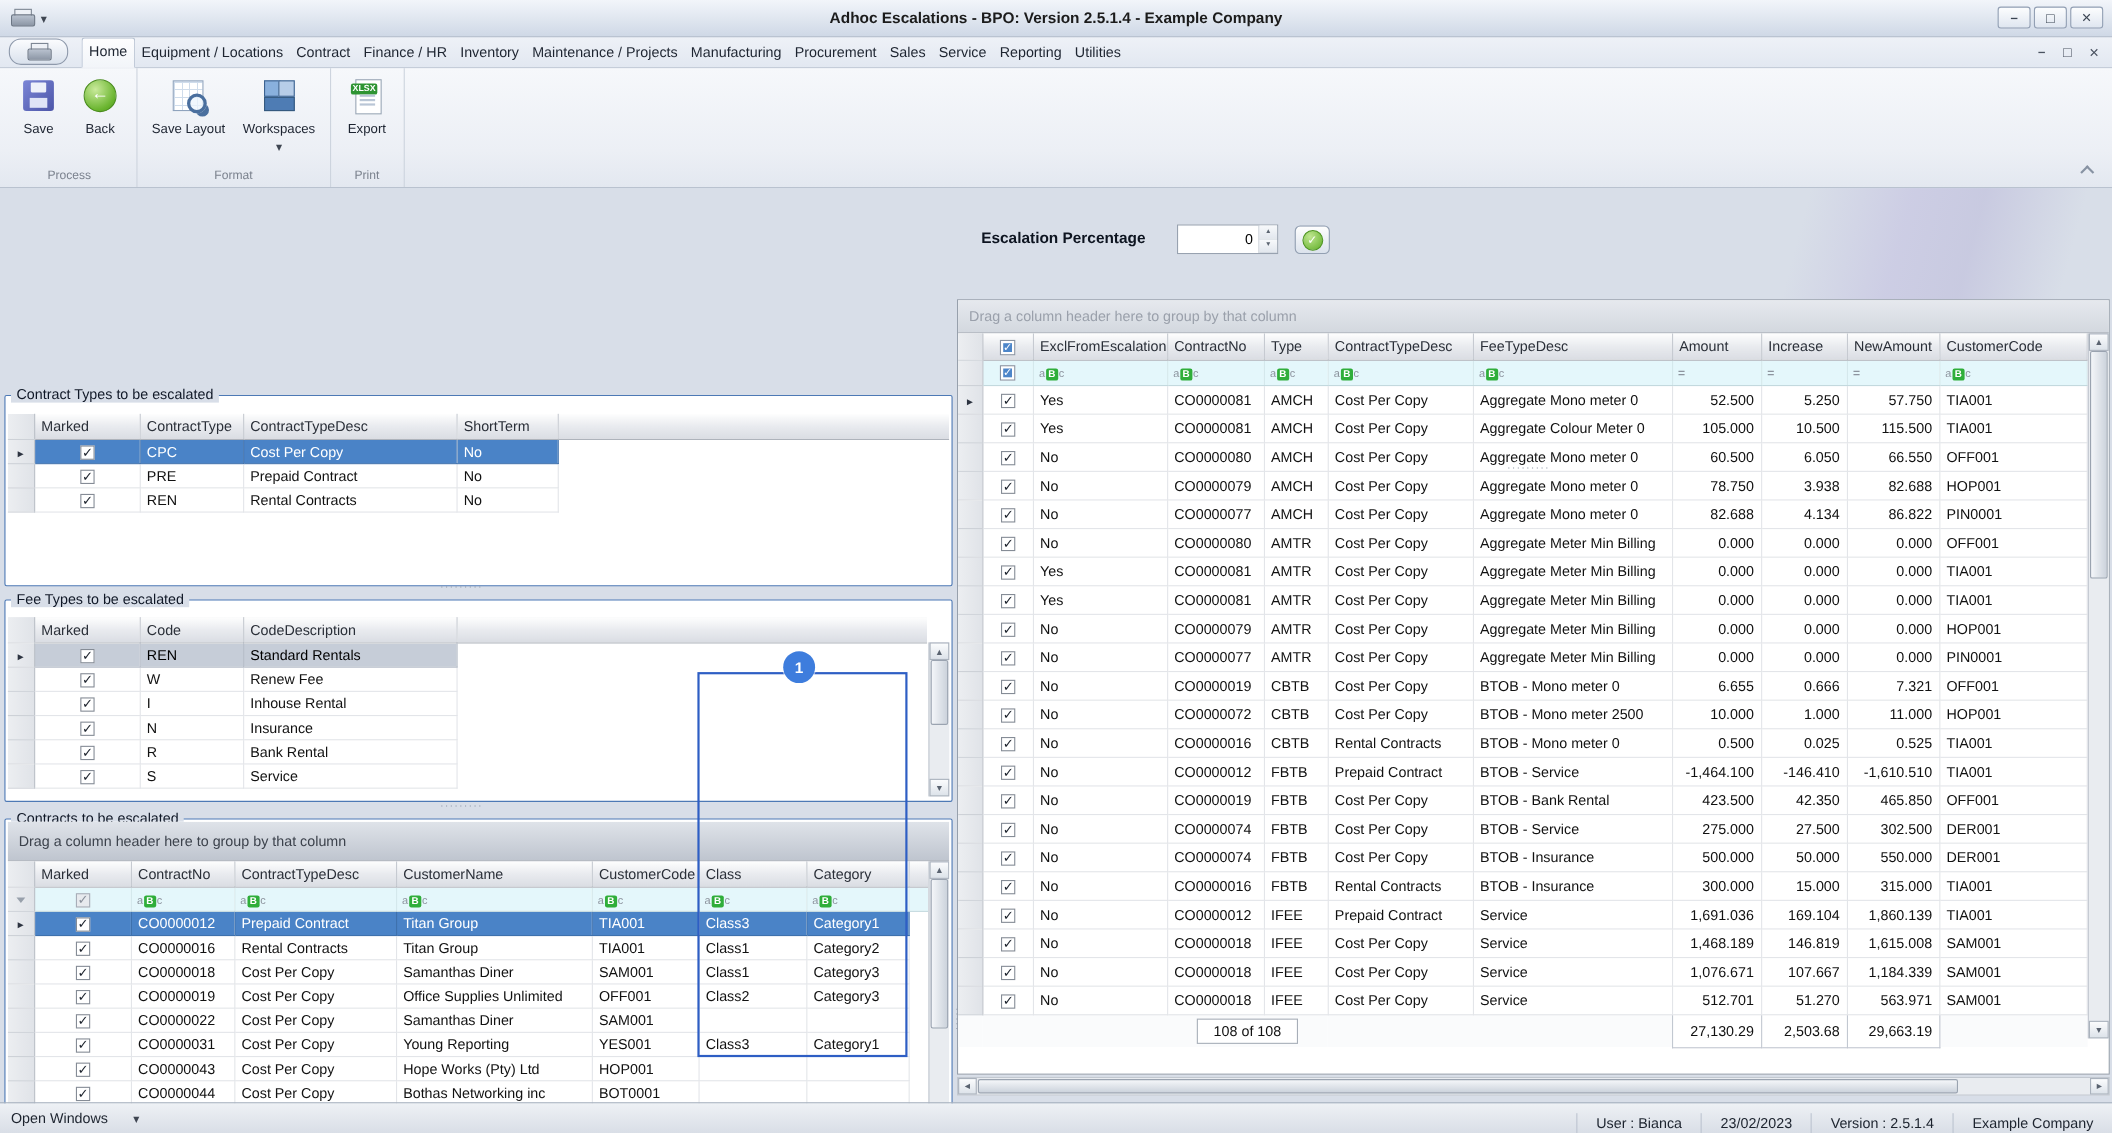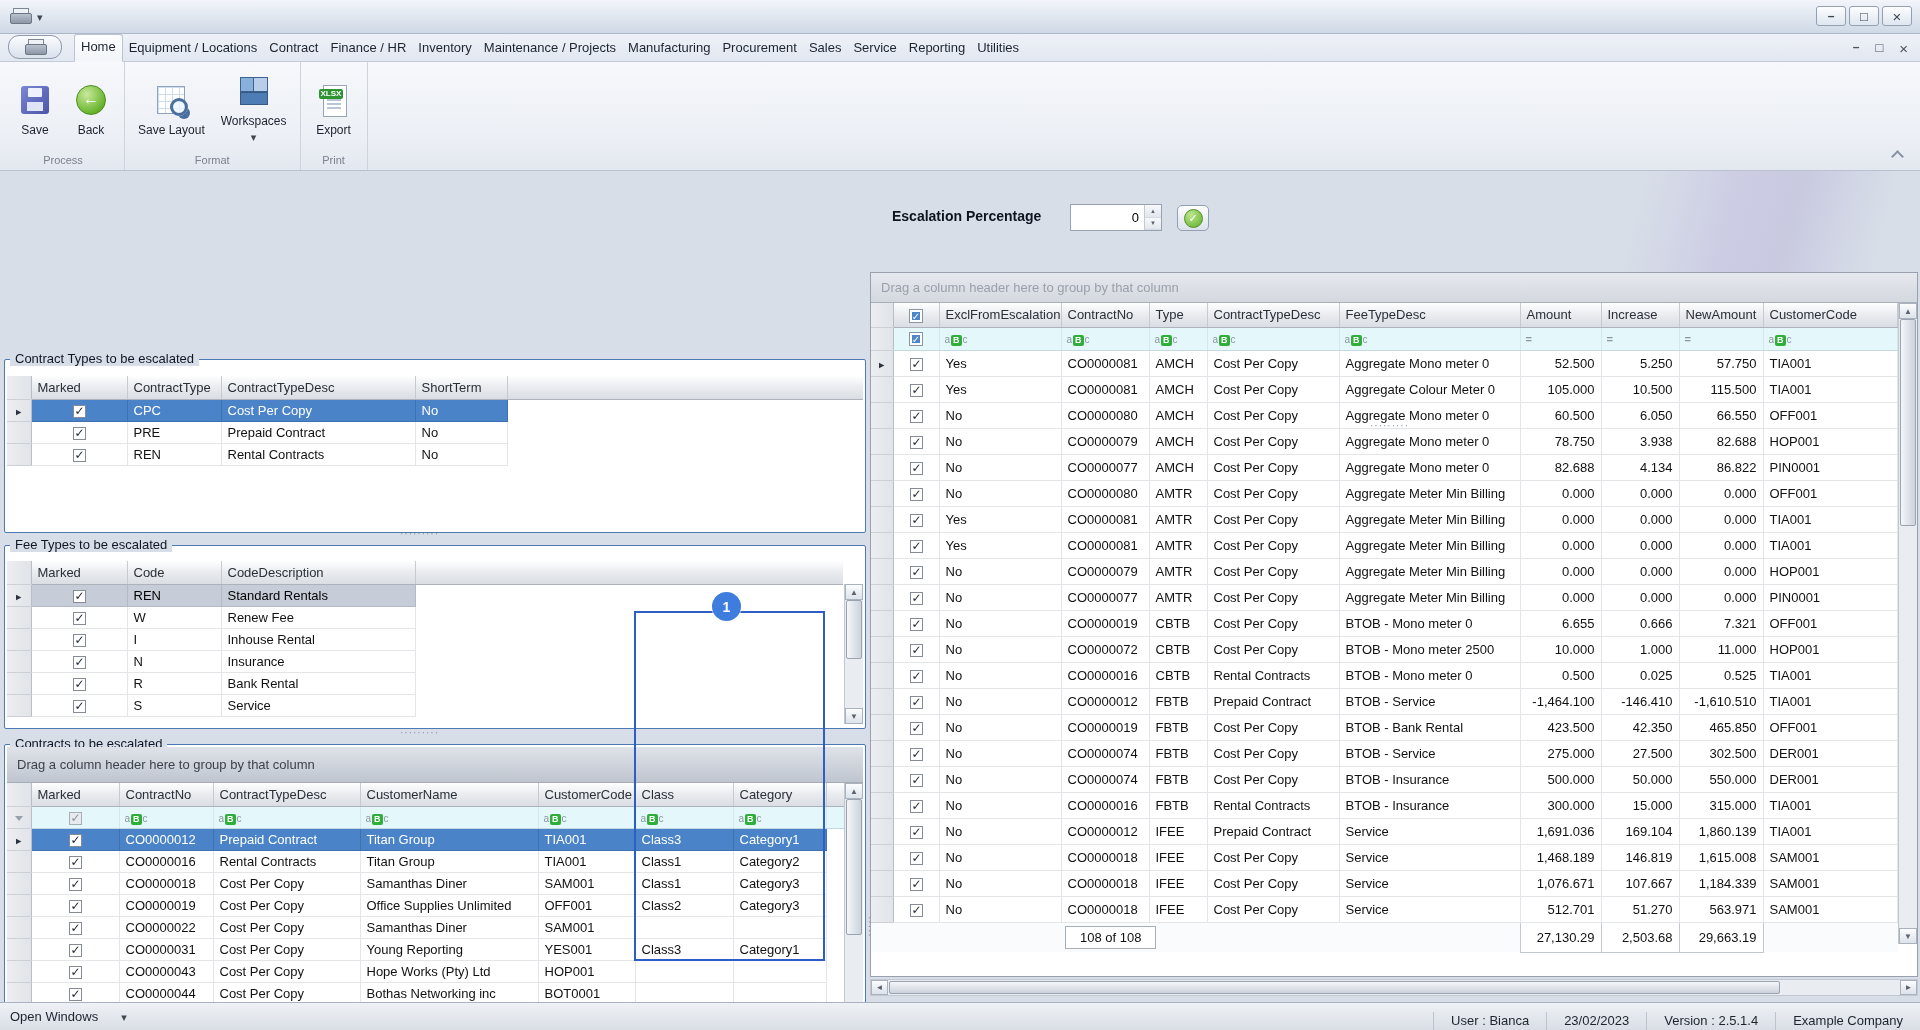--- a/index.html
+++ b/index.html
@@ -24,21 +24,21 @@
   #tabrow{position:absolute;top:34px;left:0;right:0;height:28px;background:linear-gradient(#eef1f7,#e2e8f1);border-bottom:1px solid #c3cbd8;display:flex;align-items:flex-end;padding-left:4px}
   .appbtn{width:54px;height:24px;margin:0 12px 2px 4px;border:1px solid #8e99ab;border-radius:11px;background:linear-gradient(#fbfcfe,#d9e1ec);display:flex;align-items:center;justify-content:center;flex:0 0 auto}
   .rtab{padding:4px 6px 6px;color:#1d2430;white-space:nowrap;font-size:13px}
   .rtab.active{background:linear-gradient(#fdfdfe,#f2f5f9);border:1px solid #b9c3d2;border-bottom-color:#f4f6fa;border-radius:3px 3px 0 0;margin-bottom:-1px;padding-bottom:7px}
   .mdibtns{position:absolute;right:12px;top:6px;display:flex;gap:16px;color:#4a5260;font-size:12px}
   .mdibtns span{cursor:default}
 
   
   #ribbon{position:absolute;top:62px;left:0;right:0;height:109px;background:linear-gradient(#f6f8fb,#eceff5 70%,#e3e8f0);border-bottom:1px solid #b9c2cf;display:flex;align-items:stretch;padding-left:2px}
   .rgroup{display:flex;flex-direction:column;border-right:1px solid #cdd4de;padding:3px 5px 0}
-  .rbtns{display:flex;flex:1;align-items:center}
+  .rbtns{display:flex;flex:1;align-items:flex-start}
   .rbtn{min-width:56px;padding:6px 8px 3px;display:flex;flex-direction:column;align-items:center;gap:8px;border-radius:3px}
   .blabel{font-size:12px;color:#1c2330;line-height:12px;text-align:center;white-space:nowrap}
   .rlabel{font-size:11px;color:#7b828e;text-align:center;padding:3px 0 4px}
   .ic{width:32px;height:32px;position:relative;display:inline-block}
   .ic-save::before{content:"";position:absolute;inset:2px;background:linear-gradient(135deg,#7b86d6,#4c55a8);border-radius:3px}
   .ic-save::after{content:"";position:absolute;left:9px;top:4px;width:14px;height:9px;background:#eef1fa;border-radius:1px}
   .ic-save i{position:absolute;left:8px;bottom:5px;width:16px;height:9px;background:#dfe4f6}
   .ic-back::before{content:"";position:absolute;inset:1px;border-radius:50%;background:radial-gradient(circle at 35% 30%,#c9ea9b,#69b42e 70%,#4f9420);border:1px solid #4a8c1e}
   .ic-back::after{content:"←";position:absolute;left:0;right:0;top:6px;text-align:center;color:#fff;font-weight:bold;font-size:16px}
   .ic-layout{background:repeating-linear-gradient(#cfdceb 0 1px,transparent 1px 7px),repeating-linear-gradient(90deg,#cfdceb 0 1px,transparent 1px 7px),#fff;border:1px solid #8fa3bd;width:28px;height:28px;margin:2px}
@@ -130,21 +130,21 @@
   .apply-btn::after{content:"✓";width:17px;height:17px;border-radius:50%;background:radial-gradient(circle at 35% 30%,#bfe690,#5fae27);color:#fff;font-size:11px;font-weight:bold;display:flex;align-items:center;justify-content:center;border:1px solid #4d9420}
 
   #rgrid{position:absolute;left:0;top:101px;right:2px;height:705px;background:#fff;border:1px solid #97a0ac}
   #rgrid .groupbar{height:30px;background:linear-gradient(#e6e9ee,#d3d8df);color:#9aa0ab;border-bottom:1px solid #aab0ba}
   #rgrid .gtable{position:absolute;left:0;top:30px;right:19px;bottom:0;overflow:hidden}
   #rgrid .vscroll{right:0;top:30px;bottom:32px}
   .rgrid th{height:24px}
   .rgrid tr.filter th{height:23px}
   .rgrid td{height:26px}
   .gfoot td{background:#fafbfc;border-top:1px solid #a7aeb8;border-right:none;border-bottom:none;height:30px;padding:0 4px}
-  .gfoot td.cnt{}
+  .gfoot td.cnt{text-align:center}
   .countbox{display:inline-block;border:1px solid #a7aeb8;background:#fff;padding:3px 14px;font-size:13px}
   .gfoot td.sum{border:1px solid #c2c8d1;background:#fff;text-align:right;padding:0 6px}
   #rhscroll{left:0;right:2px;top:808px}
 
   
   #anno-rect{position:absolute;left:634px;top:611px;width:191px;height:350px;border:2px solid #2e5ec4;pointer-events:none;z-index:5}
   #anno-badge{position:absolute;left:712px;top:592px;width:29px;height:29px;border-radius:50%;background:#3e7ddd;color:#fff;display:flex;align-items:center;justify-content:center;font-size:14px;font-weight:bold;z-index:6;box-shadow:0 0 0 1px rgba(255,255,255,.55)}
   .hdots{position:absolute;color:#8f98a8;font-size:10px;letter-spacing:1px;line-height:6px}
   .hdots::after{content:"·········"}
   #dots-1{left:400px;top:360px}
@@ -162,20 +162,21 @@
 </head>
 <body>
 
 <div id="app">
 
   <div id="titlebar">
     <div class="qat">
       <span class="printer-ico"></span>
       <span class="dn-caret"></span>
     </div>
+    <div class="wtitle">Adhoc Escalations - BPO: Version 2.5.1.4 - Example Company</div>
     <div class="winbtns">
       <span class="winbtn g-min"></span>
       <span class="winbtn g-max"></span>
       <span class="winbtn g-close"></span>
     </div>
   </div>
 
   <div id="tabrow">
     <div class="appbtn">
       <span class="printer-ico"></span>

